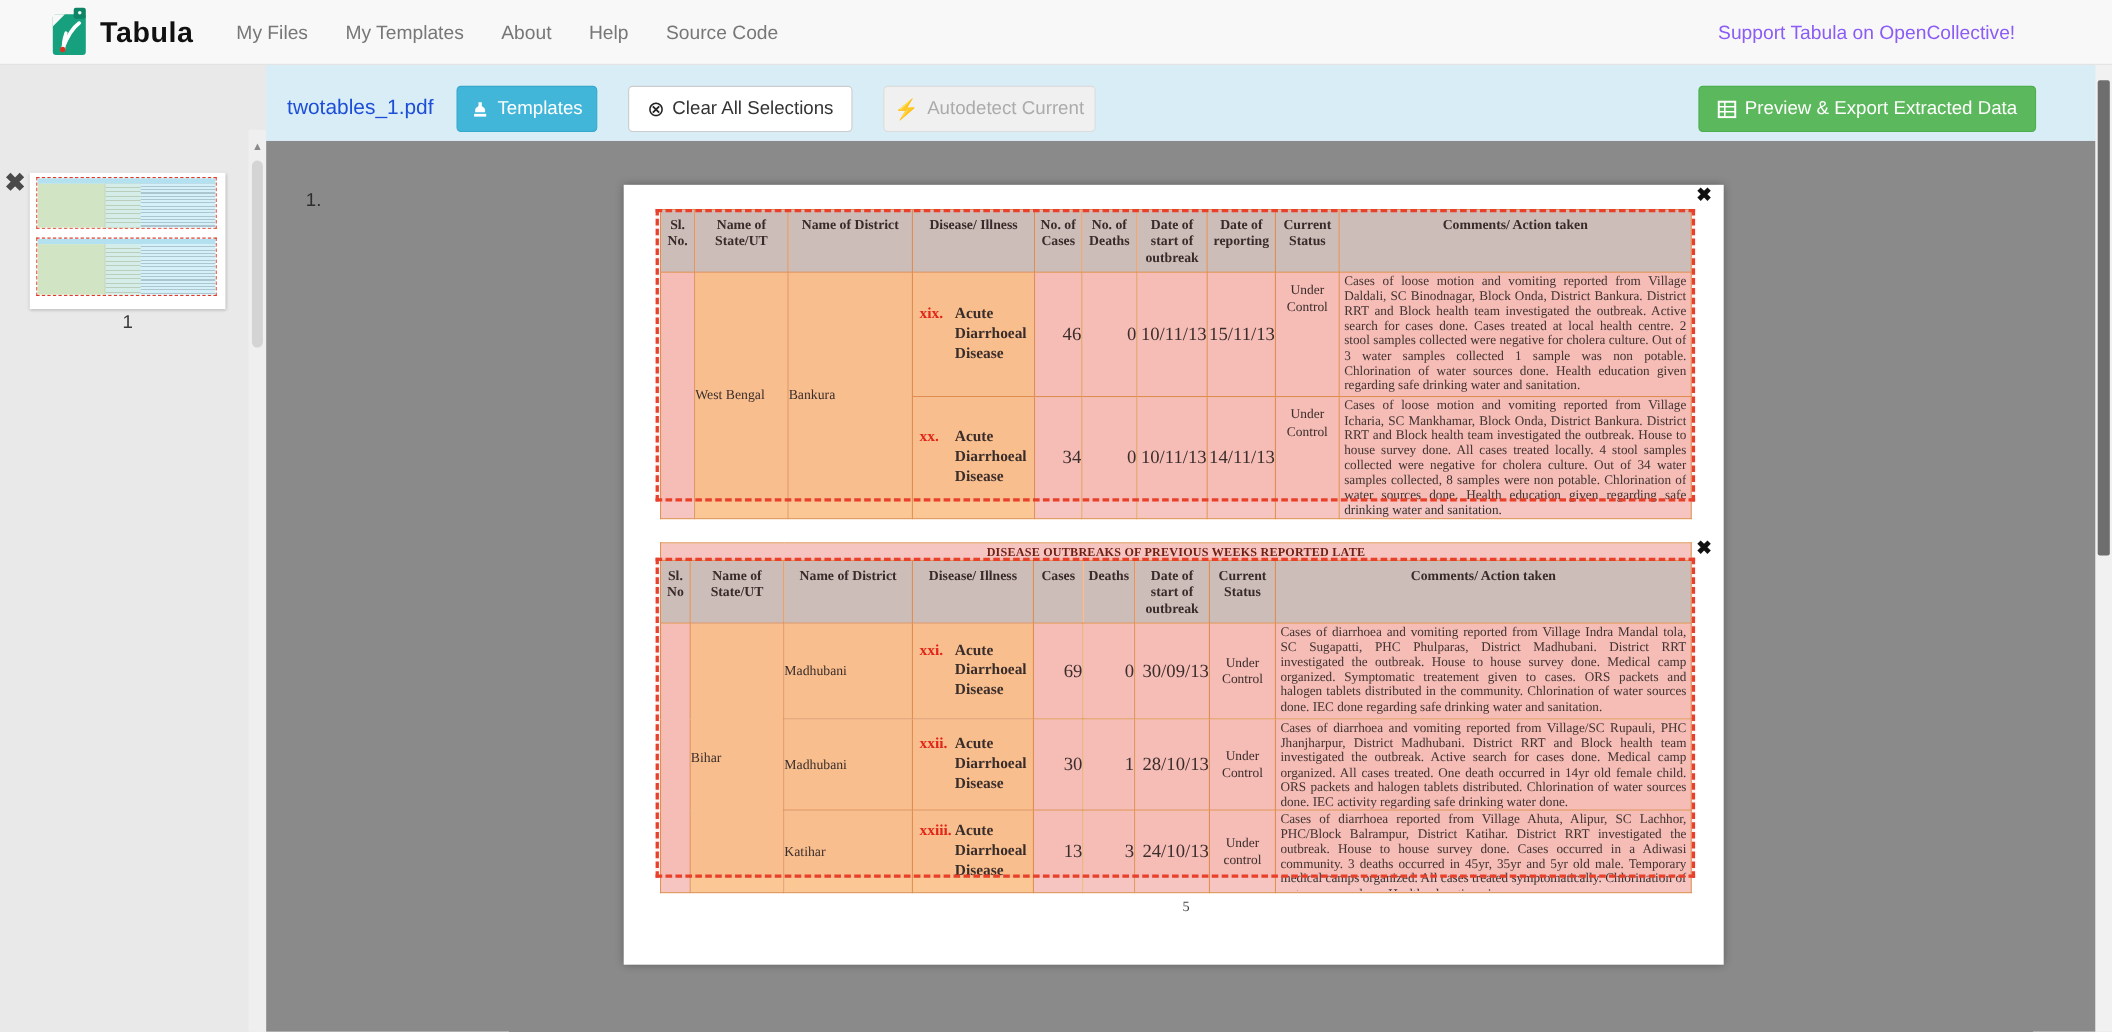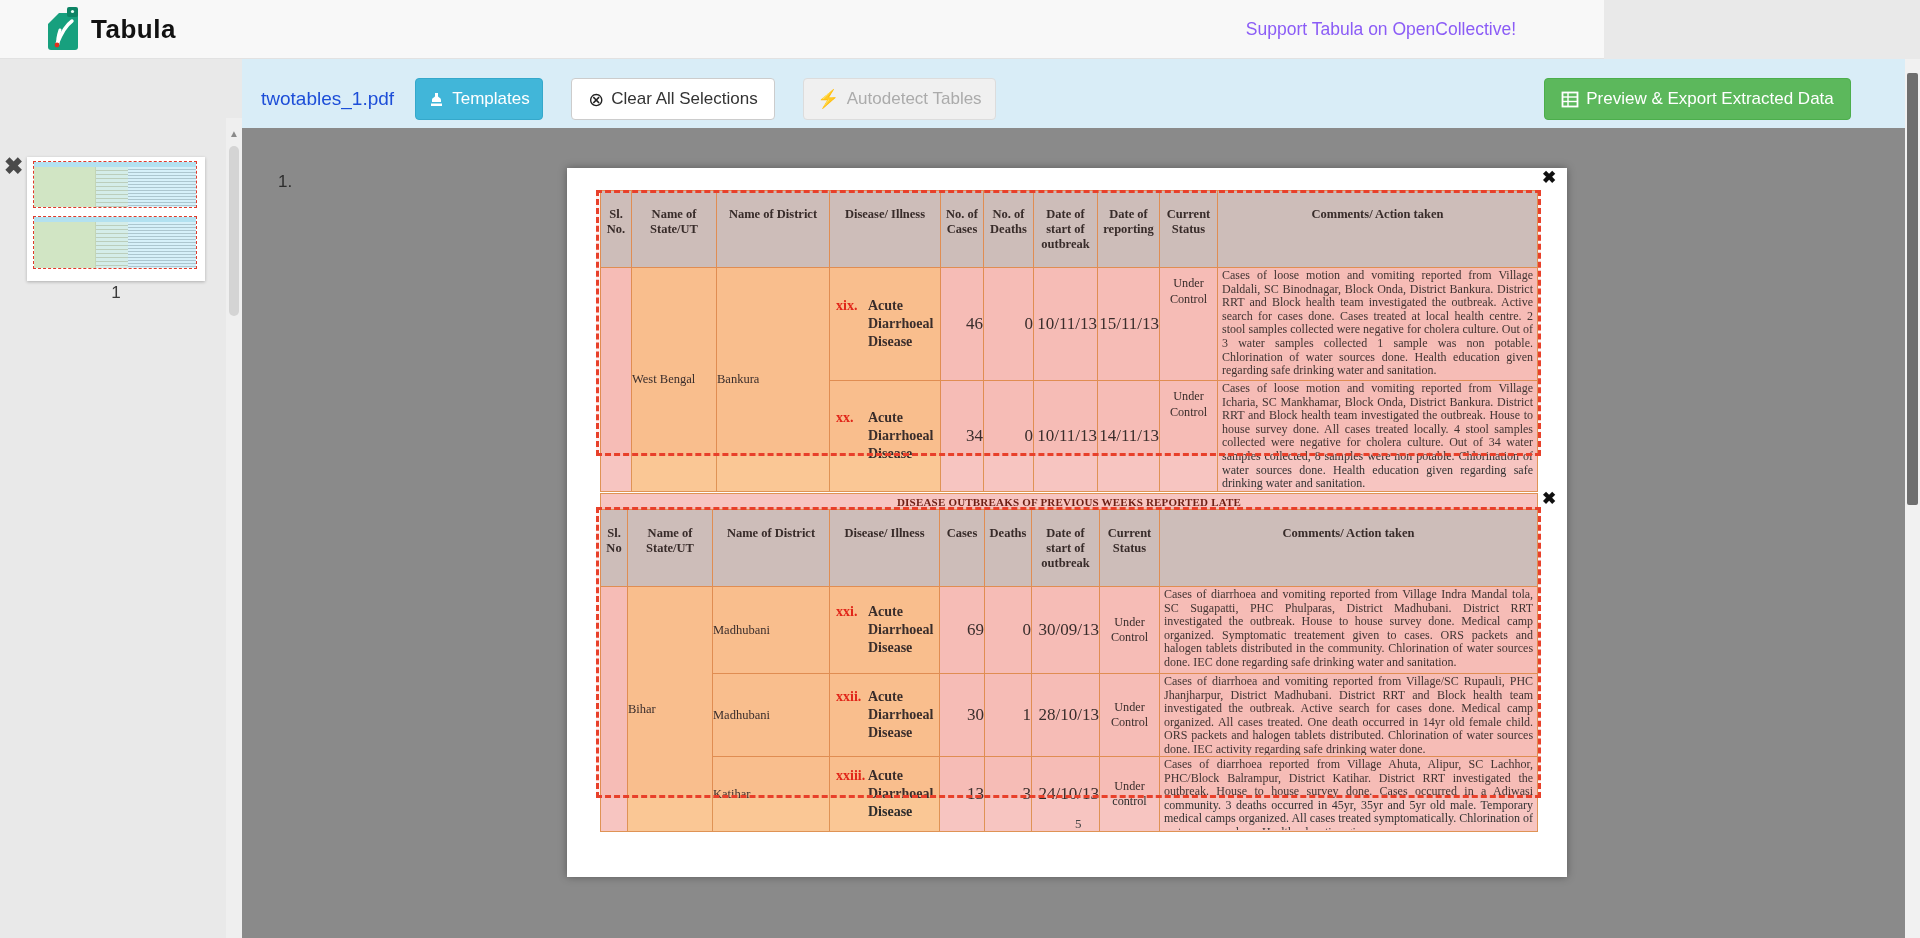--- a/index.html
+++ b/index.html
@@ -1,20 +1,20 @@
 <!DOCTYPE html>
 <html><head>
 <meta charset="utf-8">
 <style>
   * { margin:0; padding:0; box-sizing:border-box; }
   html,body { width:1920px; height:938px; overflow:hidden; font-family:"Liberation Sans",sans-serif; }
   #app { position:relative; width:1920px; height:938px; background:#e9e9e9; }
 
   
-  .navbar { position:absolute; left:0; top:0; width:1604px; height:59px; background:#f8f8f8;
+  .navbar { position:absolute; left:0; top:0; width:1920px; height:59px; background:#f8f8f8;
             border-bottom:1px solid #e2e2e2; display:flex; align-items:center; z-index:30; }
   .brand { display:flex; align-items:center; gap:9px; margin-left:46px; cursor:pointer; }
   .brand-title { font-size:26px; font-weight:bold; color:#111; letter-spacing:0.5px; }
   .nav-links { display:flex; list-style:none; margin-left:22px; }
   .nav-links li { padding:0 17px; font-size:17.5px; color:#777; cursor:pointer; }
   .nav-support { margin-left:auto; margin-right:88px; font-size:17.5px; color:#8b5cf6; cursor:pointer; }
 
   
   .sidebar { position:absolute; left:0; top:59px; width:242px; height:879px; background:#e9e9e9; }
   .remove-x { position:absolute; left:4px; top:94px; font-size:23px; font-weight:bold; color:#4a4a4a; cursor:pointer; }
@@ -65,21 +65,21 @@
   .close-1 { left:975px; top:1px; }
   .close-2 { left:975px; top:322px; }
 
   
   table.pdf { position:absolute; border-collapse:collapse; table-layout:fixed;
               font-family:"Liberation Serif",serif; color:#2c2c2c; }
   table.pdf td, table.pdf th { border:1px solid #df9355; overflow:hidden; }
   .t1 { left:33px; top:22px; width:937px; }
   .t2 { left:33px; top:325px; width:937px; }
   th.hdr { background:#cbc6c4; font-size:12.5px; font-weight:bold; vertical-align:top;
-           text-align:center; line-height:1.18; padding:16px 1px; color:#2a2a2a; }
+           text-align:center; line-height:1.18; padding:6px 1px; color:#2a2a2a; }
   td.cell-orange { background:#fac795; }
   td.cell-pink { background:#f7c5c1; }
   td.name { font-weight:normal; font-size:12.5px; vertical-align:middle; }
   td.disease { vertical-align:middle; padding-left:6px; }
   .disease-wrap { margin-left:32px; width:78px; position:relative; font-weight:bold; font-size:14px; line-height:1.3; }
   .roman { position:absolute; left:-32px; top:0; color:#e02418; font-weight:bold; }
   td.num { text-align:right; vertical-align:middle; font-size:17px; }
   td.status-top { text-align:center; vertical-align:top; padding-top:8px; font-size:12.2px; line-height:1.25; }
   td.status-mid { text-align:center; vertical-align:middle; font-size:12.2px; line-height:1.25; }
   td.comments { vertical-align:top; padding:1px 4px; }
@@ -107,20 +107,27 @@
           <polygon points="2,7 13,7 2,18" fill="#f8f8f8"></polygon>
           <rect x="21" y="1" width="11" height="10" rx="2" fill="#0d8465"></rect>
           <circle cx="26.5" cy="5.5" r="1.6" fill="#eafff6"></circle>
           <path d="M11 38 C15 28 19 20 26 15" stroke="#ffffff" stroke-width="3.4" fill="none" stroke-linecap="round"></path>
           <path d="M14 24 C12 30 11 34 12 38" stroke="#ffffff" stroke-width="3" fill="none" stroke-linecap="round"></path>
           <circle cx="11" cy="39" r="2.4" fill="#e0301e"></circle>
         </svg>
       </span>
       <span class="brand-title">Tabula</span>
     </div>
+    <ul class="nav-links">
+      <li>My Files</li>
+      <li>My Templates</li>
+      <li>About</li>
+      <li>Help</li>
+      <li>Source Code</li>
+    </ul>
     <div class="nav-support">Support Tabula on OpenCollective!</div>
   </div>
 
   <div class="sidebar">
     <span class="remove-x">✖</span>
     <div class="thumb-card">
       <div class="mini-table mini-t1">
         <div class="mini-head"></div>
         <div class="mini-body">
           <div class="mini-left"></div>
@@ -155,21 +162,21 @@
         </svg>
       </span>
       <span>Templates</span>
     </div>
     <div class="btn btn-clear">
       <span class="glyph">⊗</span>
       <span>Clear All Selections</span>
     </div>
     <div class="btn btn-autodetect">
       <span class="glyph">⚡</span>
-      <span>Autodetect Tables</span>
+      <span>Autodetect Current</span>
     </div>
     <div class="btn btn-export">
       <span>
         <svg width="18" height="17" viewBox="0 0 18 17">
           <rect x="1.5" y="1.5" width="15" height="14" fill="none" stroke="#fff" stroke-width="1.8"></rect>
           <line x1="1.5" y1="6" x2="16.5" y2="6" stroke="#fff" stroke-width="1.4"></line>
           <line x1="1.5" y1="10.5" x2="16.5" y2="10.5" stroke="#fff" stroke-width="1.4"></line>
           <line x1="7" y1="1.5" x2="7" y2="15.5" stroke="#fff" stroke-width="1.4"></line>
         </svg>
       </span>

